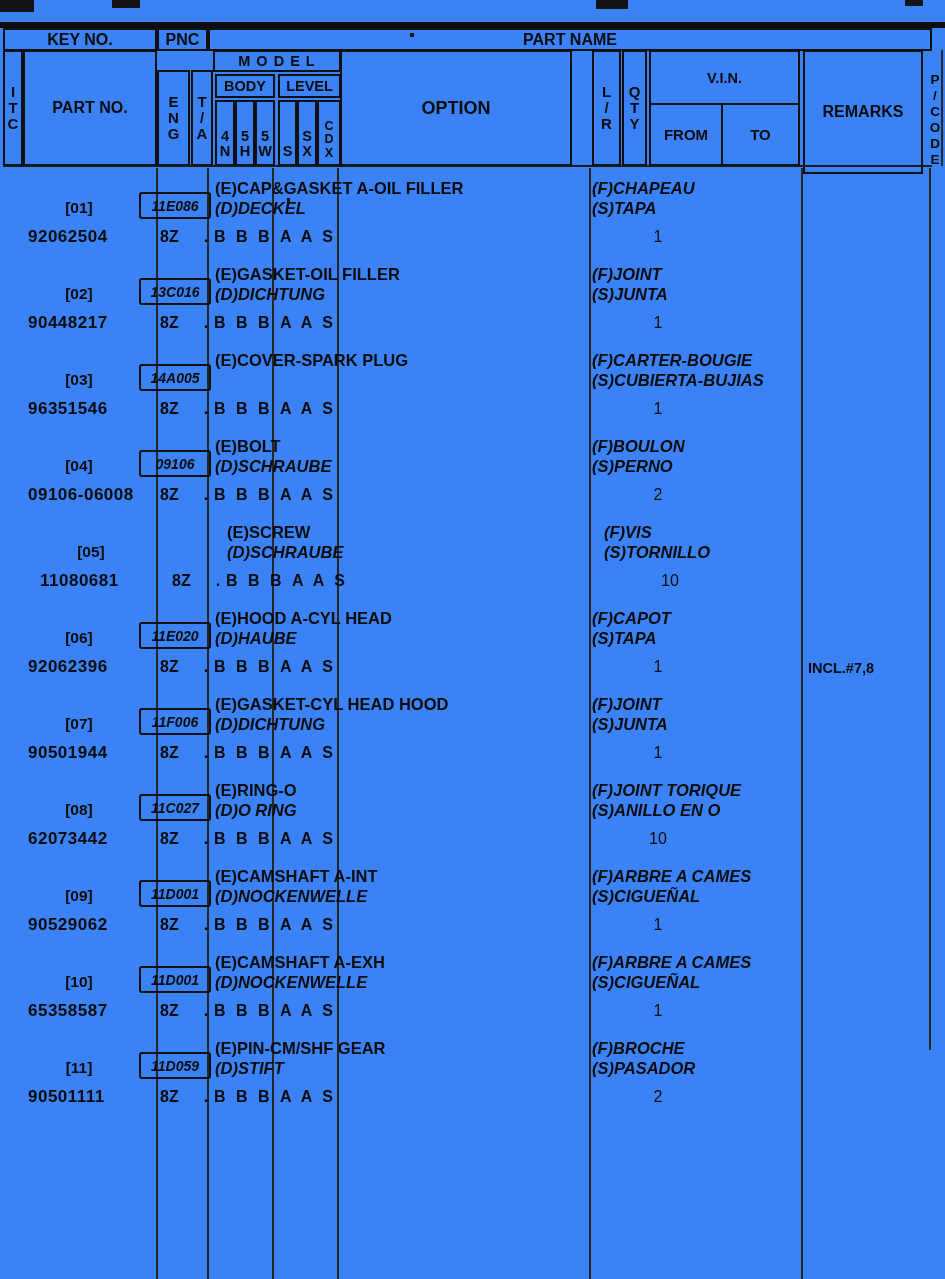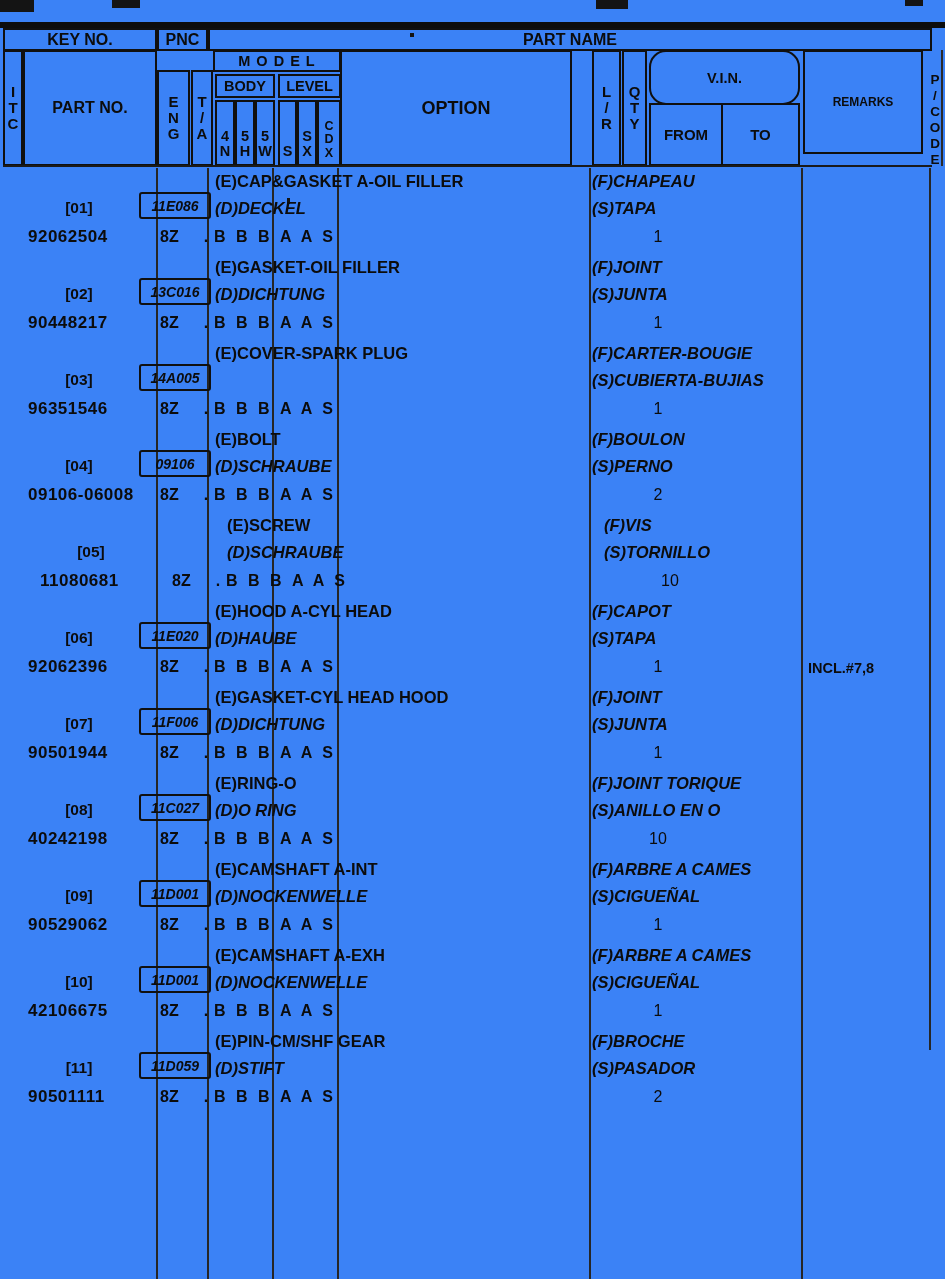--- a/index.html
+++ b/index.html
@@ -33,38 +33,38 @@
   .b-model{left:213px;top:50px;width:128px;height:22px;font-weight:bold;font-size:14.5px;letter-spacing:1px;}
   .b-body{left:215px;top:74px;width:60px;height:24px;font-weight:bold;font-size:14.5px;}
   .b-level{left:278px;top:74px;width:63px;height:24px;font-weight:bold;font-size:14.5px;}
   .subcell{top:100px;height:66px;font-size:14.5px;align-items:flex-end;padding-bottom:4px;}
   .sc1{left:215px;width:20px;} .sc2{left:235px;width:20px;} .sc3{left:255px;width:20px;}
   .sc4{left:278px;width:19px;} .sc5{left:297px;width:20px;}
   .sc6{left:317px;width:24px;font-size:12.5px;}
   .b-option{left:340px;top:50px;width:232px;height:116px;font-weight:bold;font-size:18px;}
   .b-lr{left:592px;top:50px;width:29px;height:116px;font-size:15px;}
   .b-qty{left:622px;top:50px;width:25px;height:116px;font-size:15px;}
-  .b-vinlabel{left:649px;top:50px;width:151px;height:55px;font-weight:bold;font-size:14.5px;border-radius:17px;}
+  .b-vinlabel{left:649px;top:50px;width:151px;height:55px;font-weight:bold;font-size:14.5px;}
   .b-from{left:649px;top:103px;width:74px;height:63px;font-weight:bold;font-size:15px;}
   .b-to{left:721px;top:103px;width:79px;height:63px;font-weight:bold;font-size:15px;}
-  .b-remarks{left:803px;top:50px;width:120px;height:104px;font-weight:bold;font-size:12px;}
+  .b-remarks{left:803px;top:50px;width:120px;height:124px;font-weight:bold;font-size:16px;}
   .pcode{left:925px;top:56px;width:20px;font-size:13.5px;line-height:1.18;text-align:center;font-weight:bold;white-space:pre-line;position:absolute;}
   .vr-edge{left:941px;top:50px;height:116px;}
 
   
   .bv{top:168px;height:1111px;width:1.6px;background:#262626;}
   .bv1{left:156px;} .bv2{left:207px;} .bv3{left:272px;} .bv4{left:337px;}
   .bv5{left:589px;} .bv6{left:801px;}
   .bv7{left:929px;height:882px;}
   .hdr-bottom{left:3px;top:165px;width:929px;}
 
   
   .part-block{position:absolute;left:0;width:945px;height:86px;}
   .nm{position:absolute;font-size:16.5px;white-space:nowrap;line-height:22px;}
-  .l1{top:2px;text-align:center;} .l2{top:29px;}
+  .l1{top:9px;text-align:center;} .l2{top:29px;}
   .nm-e{left:215px;font-weight:bold;}
   .nm-i{font-style:italic;font-weight:bold;left:215px;}
   .fr{left:592px;}
   .key{position:absolute;left:23px;width:112px;top:31px;text-align:center;font-weight:bold;font-size:15.5px;}
   .pnc-box{
     position:absolute;left:139px;top:24px;width:72px;height:27px;
     border:2px solid #101010;border-radius:3px;box-sizing:border-box;
     display:flex;align-items:center;justify-content:center;
     font-style:italic;font-weight:bold;font-size:14px;
   }
@@ -308,21 +308,21 @@
       <span class="rmk"></span>
     </div>
 
     <div class="part-block" style="top: 770px;">
       <span class="nm nm-e l1">(E)RING-O</span>
       <span class="nm nm-i fr l1">(F)JOINT TORIQUE</span>
       <span class="key">[08]</span>
       <span class="pnc-box">11C027</span>
       <span class="nm nm-i l2">(D)O RING</span>
       <span class="nm nm-i fr l2">(S)ANILLO EN O</span>
-      <span class="pno">40242198</span>
+      <span class="pno">62073442</span>
       <span class="code c-eng">8Z</span>
       <span class="code c-ta">.</span>
       <span class="code c-body">B B B</span>
       <span class="code c-level">A A S</span>
       <span class="qty">10</span>
       <span class="rmk"></span>
     </div>
 
     <div class="part-block" style="top: 856px;">
       <span class="nm nm-e l1">(E)CAMSHAFT A-INT</span>
@@ -340,21 +340,21 @@
       <span class="rmk"></span>
     </div>
 
     <div class="part-block" style="top: 942px;">
       <span class="nm nm-e l1">(E)CAMSHAFT A-EXH</span>
       <span class="nm nm-i fr l1">(F)ARBRE A CAMES</span>
       <span class="key">[10]</span>
       <span class="pnc-box">11D001</span>
       <span class="nm nm-i l2">(D)NOCKENWELLE</span>
       <span class="nm nm-i fr l2">(S)CIGUEÑAL</span>
-      <span class="pno">42106675</span>
+      <span class="pno">65358587</span>
       <span class="code c-eng">8Z</span>
       <span class="code c-ta">.</span>
       <span class="code c-body">B B B</span>
       <span class="code c-level">A A S</span>
       <span class="qty">1</span>
       <span class="rmk"></span>
     </div>
 
     <div class="part-block" style="top: 1028px;">
       <span class="nm nm-e l1">(E)PIN-CM/SHF GEAR</span>

